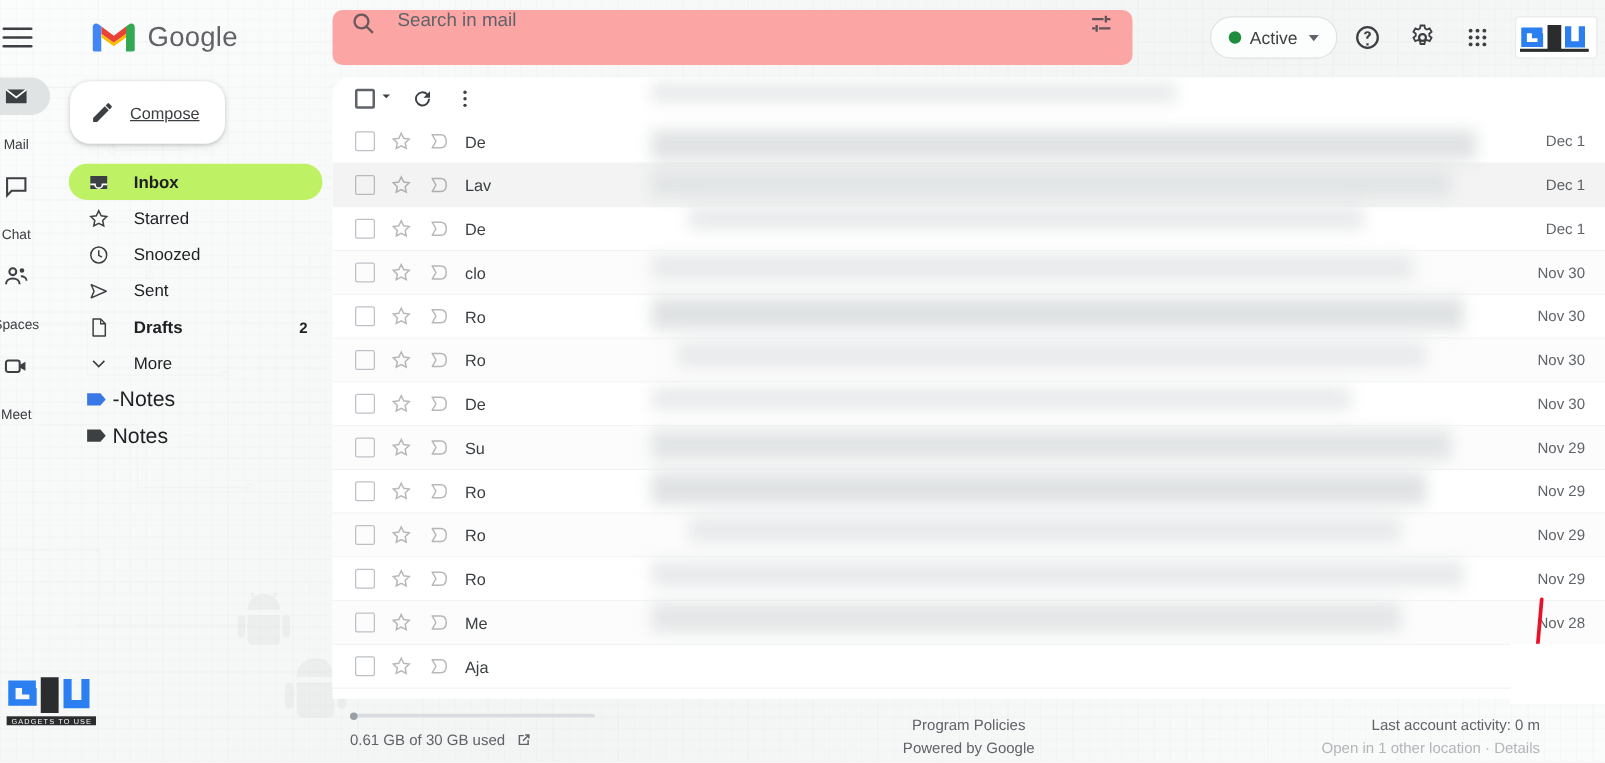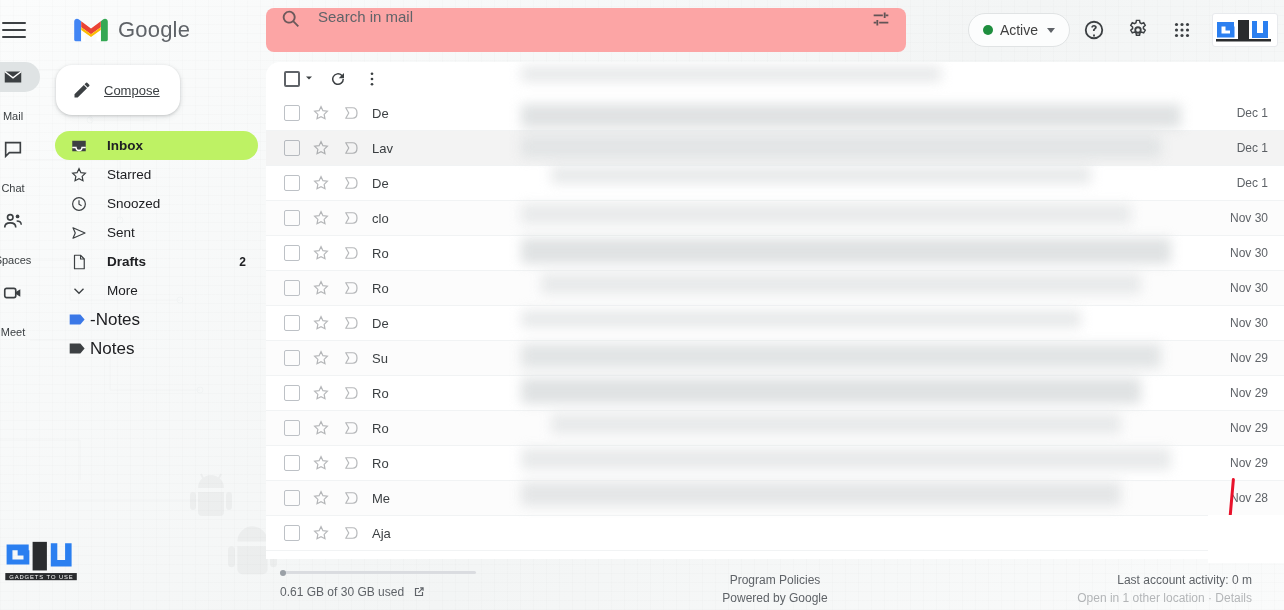--- a/index.html
+++ b/index.html
@@ -333,21 +333,21 @@
     white-space: nowrap;
   }
   .ext-ico { width: 14px; height: 14px; cursor: pointer; }
   .center-links {
     position: absolute; left: 0; right: 0; top: 12px;
     text-align: center;
     font-size: 12px; color: #5f6368; line-height: 18px;
   }
   .center-links a { color: #5f6368; text-decoration: none; cursor: pointer; }
   .right-links {
-    position: absolute; right: 32px; top: 12px;
+    position: absolute; right: 52px; top: 12px;
     text-align: right;
     font-size: 12px; color: #5f6368; line-height: 18px;
     white-space: nowrap;
   }
   .right-links .dim { opacity: .45; }
 
   
   .red-mark {
     position: absolute;
     left: 1232px; top: 478px;

